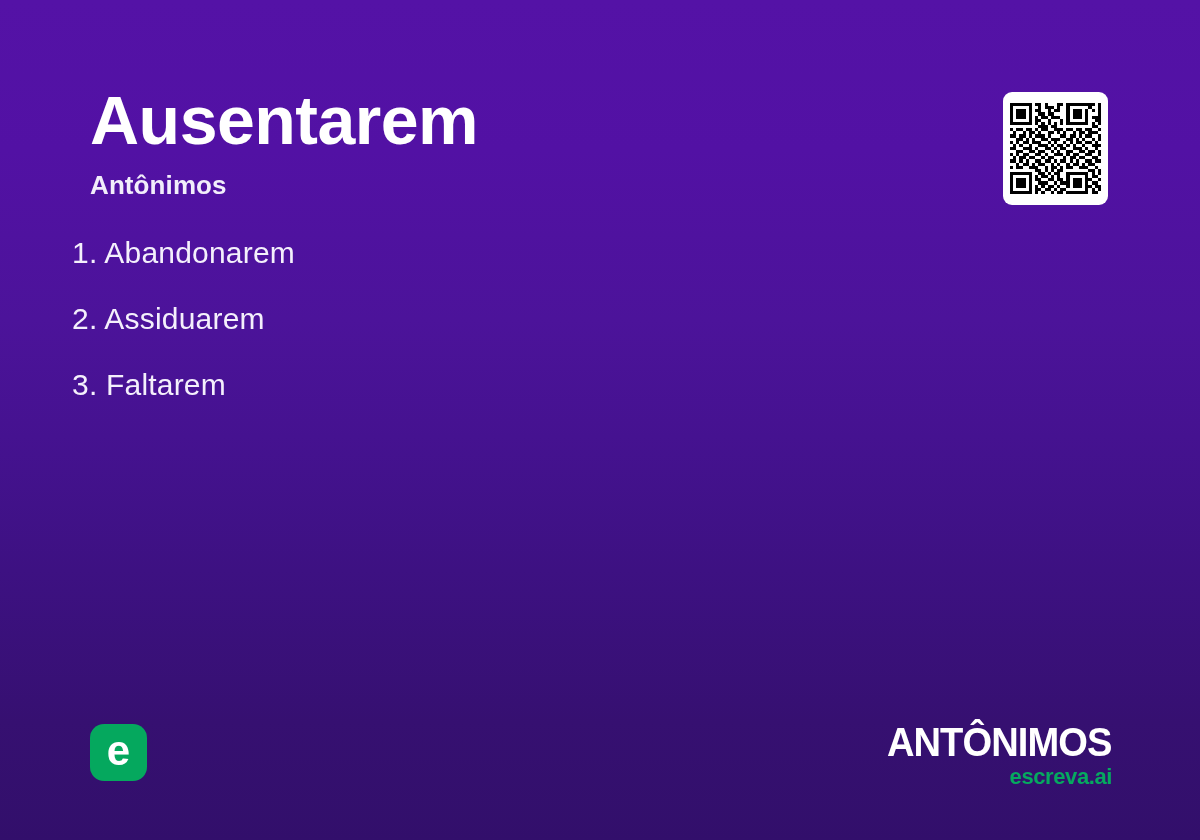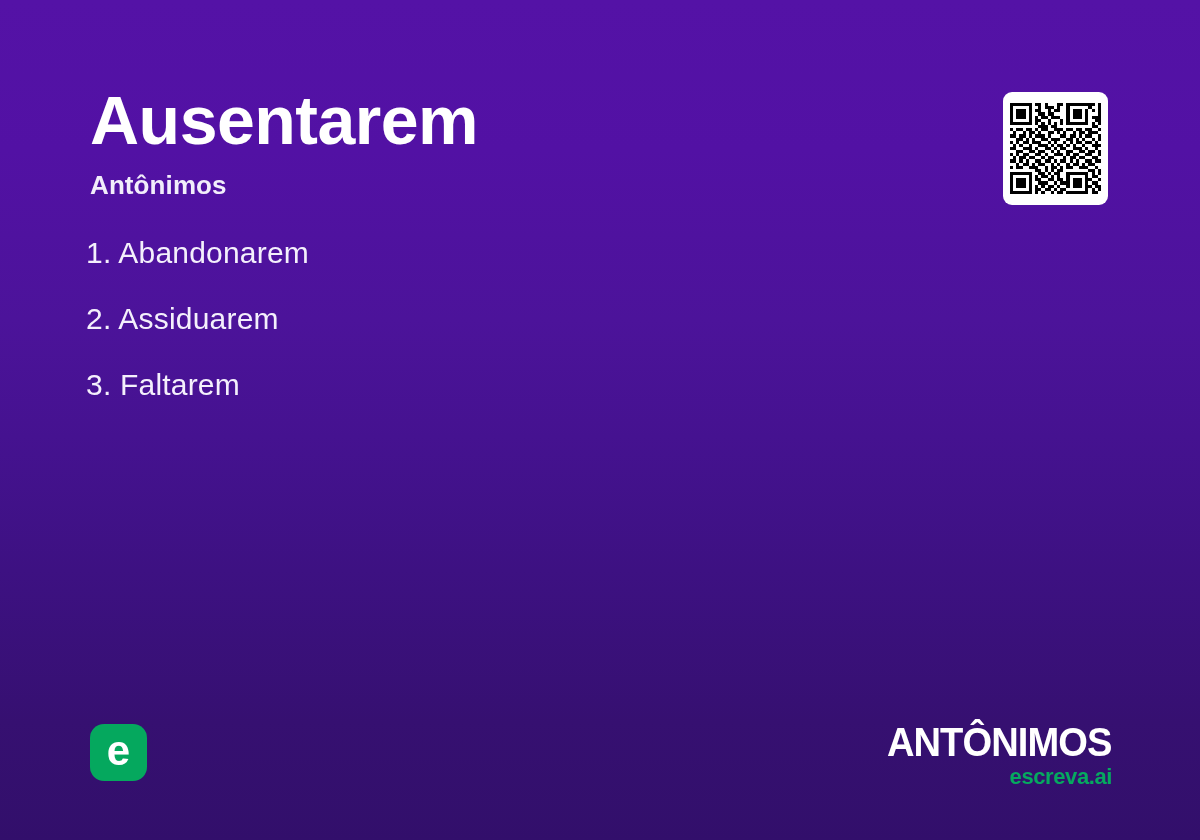--- a/index.html
+++ b/index.html
@@ -41,21 +41,21 @@
     line-height:1;
     font-weight:bold;
     color:#f2eefb;
     letter-spacing:0.1px;
     white-space:nowrap;
   }
 
   
   .list {
     position:absolute;
-    left:86px;
+    left:72px;
     top:238px;
     list-style:none;
   }
   .list-item {
     font-size:30px;
     line-height:1;
     color:#f4f0fc;
     font-weight:normal;
     margin-bottom:36px;
     white-space:nowrap;

